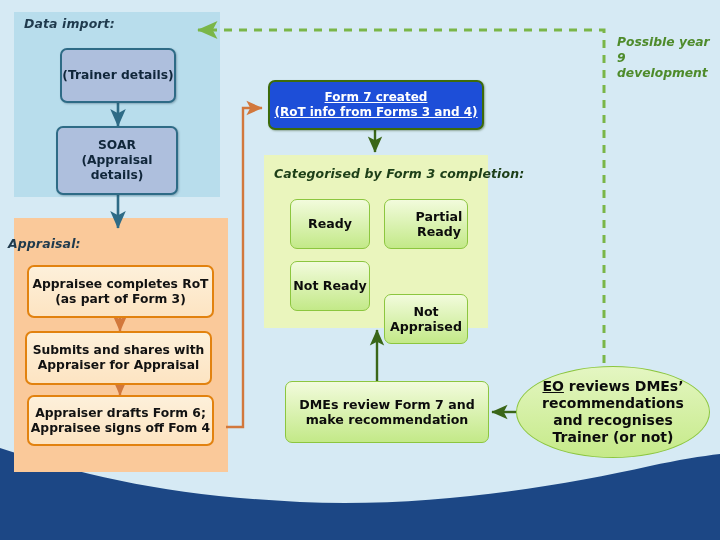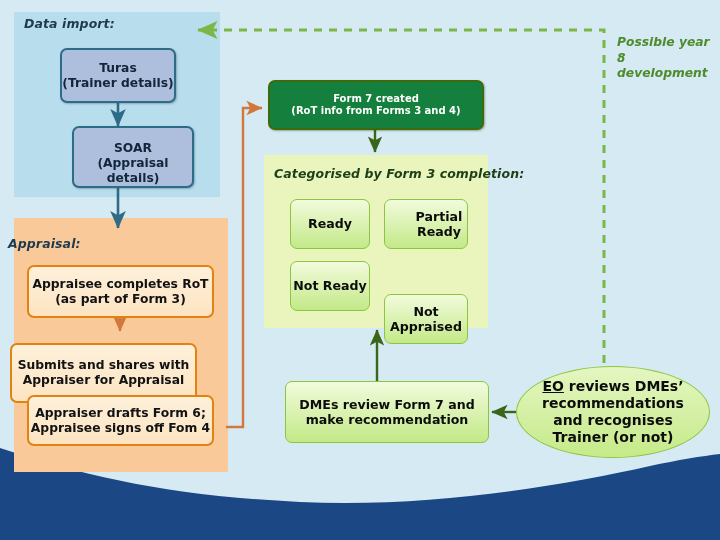--- a/index.html
+++ b/index.html
@@ -69,25 +69,26 @@
 
   .node-blue {
     background: #aebfdd;
     border: 2.2px solid #2e6b86;
     color: #10263a;
     font-size: 12.3px;
     box-shadow: 1px 1px 2px rgba(40,70,90,0.35);
   }
 
   .node-darkgreen {
-    background: #15803d;
+    background: #1d4ed8;
     border: 2.2px solid #3d6b0a;
     color: #ffffff;
-    font-size: 10px;
+    font-size: 12px;
     box-shadow: 1px 1px 2px rgba(40,70,20,0.4);
+    text-decoration: underline;
   }
 
   .node-orange {
     background: linear-gradient(to bottom, #fdf0da, #fde4c2);
     border: 2.2px solid #e2820f;
     color: #121212;
     font-size: 12.3px;
   }
 
   .node-lightgreen {
@@ -176,45 +177,44 @@
 
     <line x1="375" y1="130" x2="375" y2="152" stroke="#3a6618" stroke-width="2.4" marker-end="url(#arrow-dgreen)"></line>
 
     <line x1="377" y1="381" x2="377" y2="330" stroke="#3a6618" stroke-width="2.4" marker-end="url(#arrow-dgreen)"></line>
 
     <line x1="516" y1="412" x2="492" y2="412" stroke="#3a6618" stroke-width="2.4" marker-end="url(#arrow-dgreen)"></line>
 
     <path d="M604 378 L604 30 L198 30" fill="none" stroke="#7ab648" stroke-width="3" stroke-dasharray="8 7" marker-end="url(#arrow-ltgreen)"></path>
   </svg>
 
-  <div class="lbl-possible" style="left:617px; top:35px; width:100px;">Possible year 8
+  <div class="lbl-possible" style="left:617px; top:35px; width:100px;">Possible year 9
 development</div>
 
   <div class="node node-blue" style="left:60px; top:48px; width:116px; height:55px;">
     <div>
-      <div>Turas</div>
       <div>(Trainer details)</div>
     </div>
   </div>
 
-  <div class="node node-blue" style="left:72px; top:126px; width:122px; height:62px;align-items:flex-end;">
+  <div class="node node-blue" style="left:56px; top:126px; width:122px; height:69px;">
     <div>
       <div>SOAR</div>
       <div>(Appraisal details)</div>
     </div>
   </div>
 
   <div class="node node-orange" style="left:27px; top:265px; width:187px; height:53px;">
     <div>
       <div>Appraisee completes RoT</div>
       <div>(as part of Form 3)</div>
     </div>
   </div>
 
-  <div class="node node-orange" style="left:10px; top:331px; width:187px; height:60px;margin-top:12px;">
+  <div class="node node-orange" style="left:25px; top:331px; width:187px; height:54px;">
     <div>
       <div>Submits and shares with</div>
       <div>Appraiser for Appraisal</div>
     </div>
   </div>
 
   <div class="node node-orange" style="left:27px; top:395px; width:187px; height:51px;">
     <div>
       <div>Appraiser drafts Form 6;</div>
       <div>Appraisee signs off Fom 4</div>

